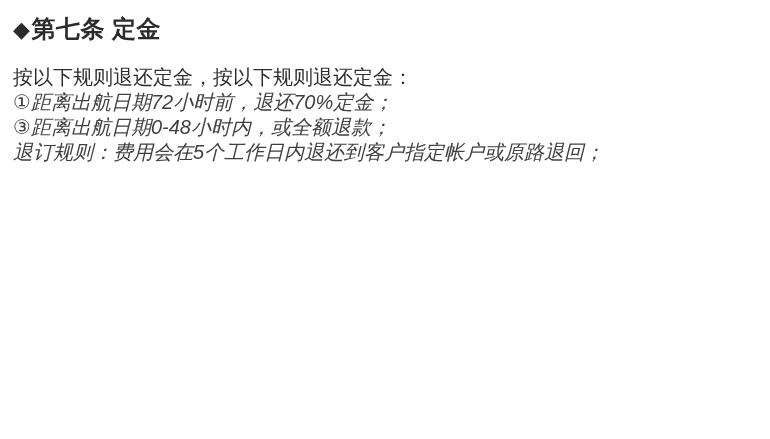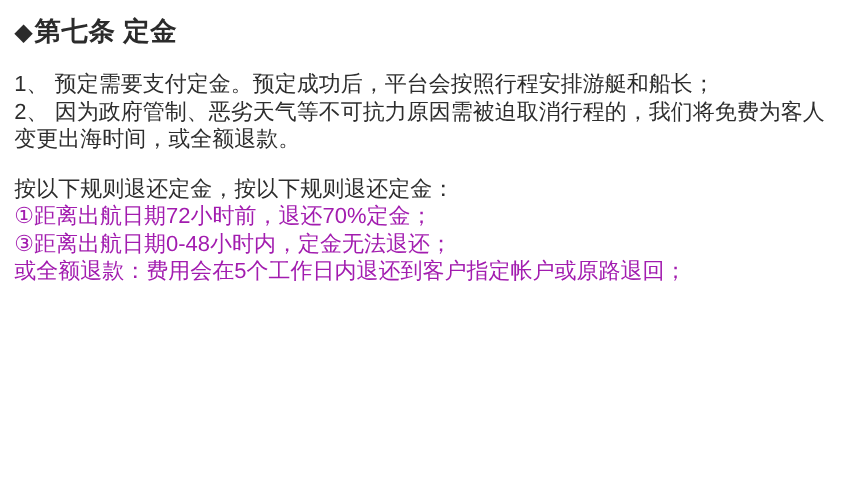--- a/index.html
+++ b/index.html
@@ -50,40 +50,37 @@
     color: #2d2d2d;
   }
   .rules-list {
     margin: 0;
     padding: 0;
     list-style: none;
   }
   .rules-list li {
     font-size: 20px;
     line-height: 25px;
-    color: #a21caf;
+    color: #404040;
+    font-style: italic;
   }
 </style>
 </head>
 <body>
 
 <div class="page">
 
   <h2 class="heading heading-first">
     <span class="diamond">◆</span><span>第七条 定金</span>
   </h2>
 
-  <div class="body-block">
-    <p class="body-text">1、 预定需要支付定金。预定成功后，平台会按照行程安排游艇和船长；</p>
-    <p class="body-text">2、 因为政府管制、恶劣天气等不可抗力原因需被迫取消行程的，我们将免费为客人变更出海时间，或全额退款。</p>
-  </div>
 
 
   <div class="intro-block">
     <p class="body-text">按以下规则退还定金，按以下规则退还定金：</p>
     <ul class="rules-list">
       <li>①距离出航日期72小时前，退还70%定金；</li>
-      <li>③距离出航日期0-48小时内，定金无法退还；</li>
-      <li>或全额退款：费用会在5个工作日内退还到客户指定帐户或原路退回；</li>
+      <li>③距离出航日期0-48小时内，或全额退款；</li>
+      <li>退订规则：费用会在5个工作日内退还到客户指定帐户或原路退回；</li>
     </ul>
   </div>
 
 </div>
 
 </body></html>

